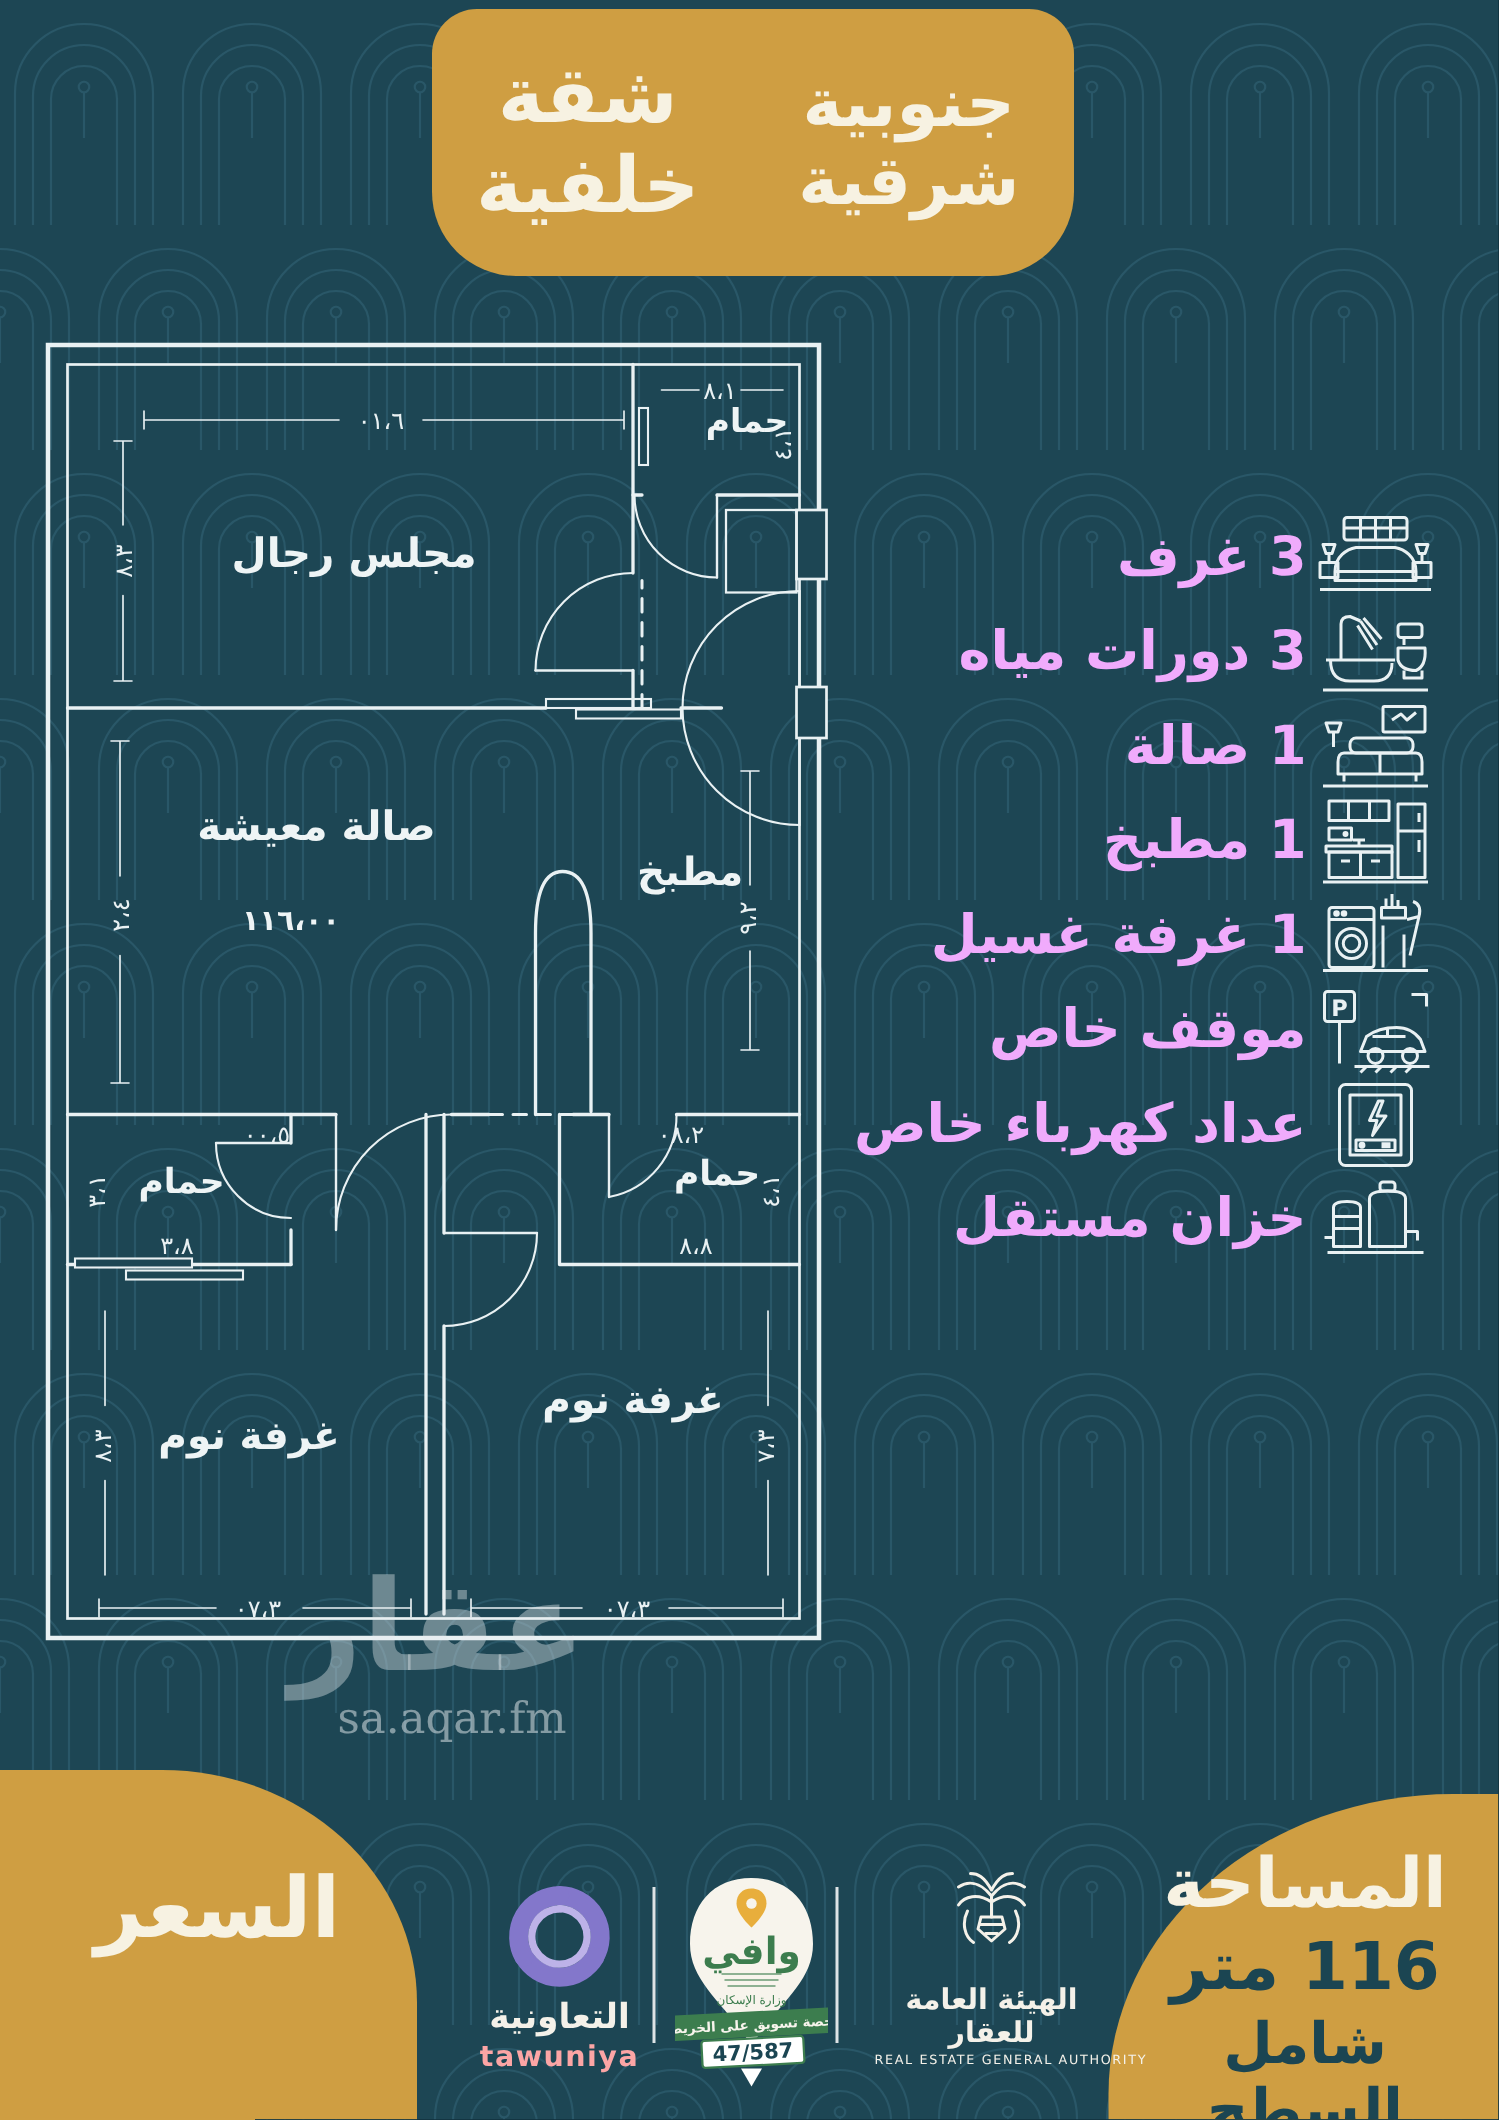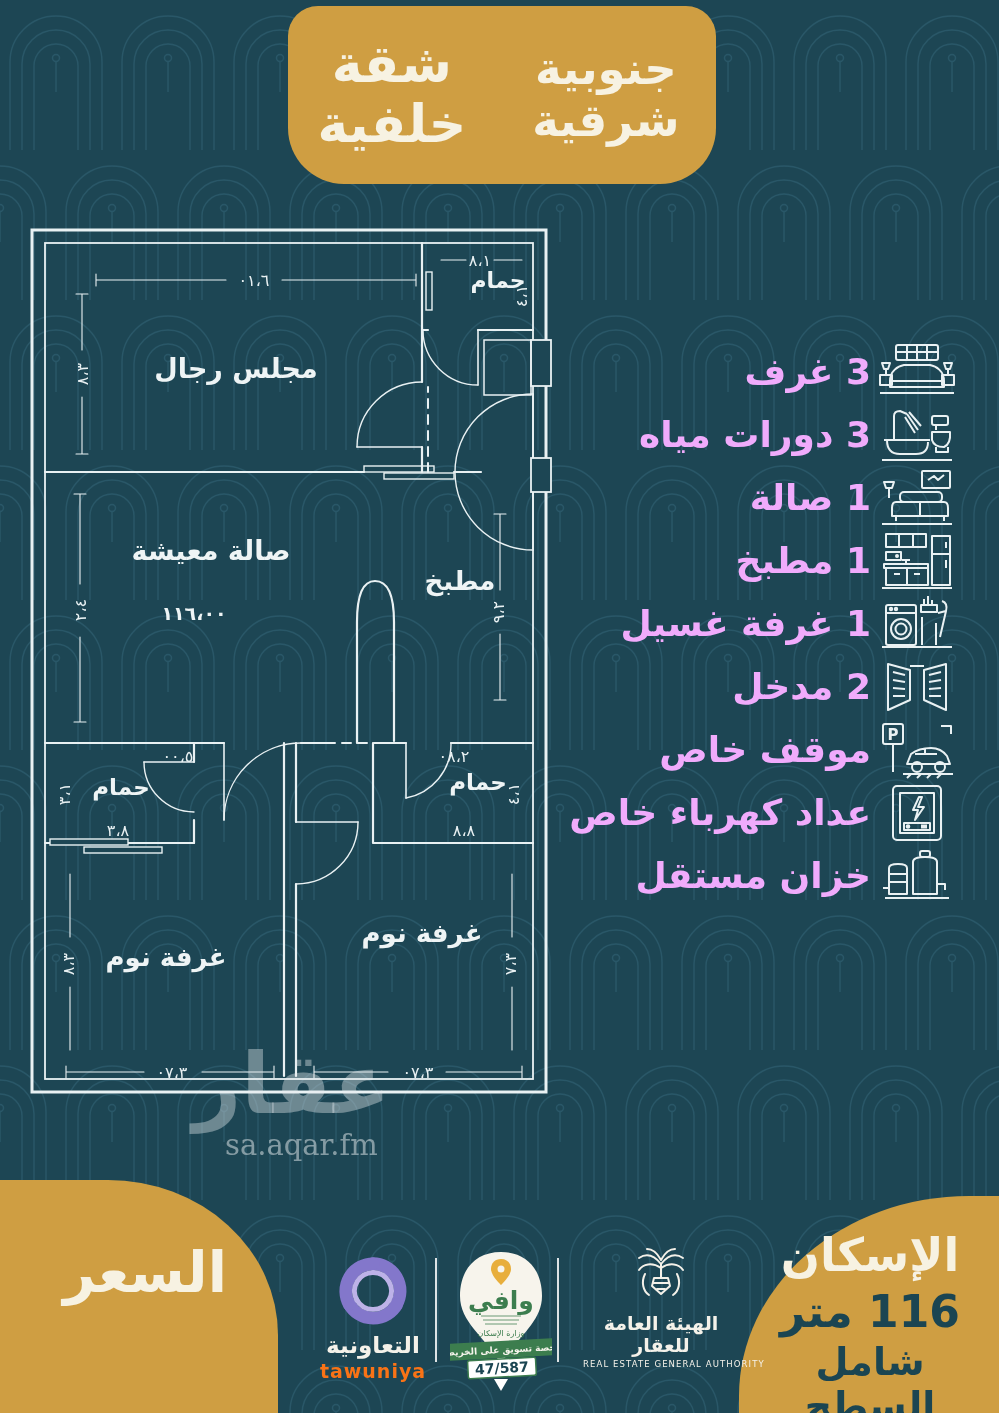--- a/index.html
+++ b/index.html
@@ -38,26 +38,26 @@
              background:#cf9e42;border-radius:230px 0 0 0 / 200px 0 0 0;}
   .area-txt{position:absolute;left:755px;width:230px;z-index:3;text-align:center;direction:rtl;}
   .area-l{top:1228px;color:#f7f2e2;font-size:46px;font-weight:700;}
   .area-v{top:1286px;color:#1b4552;font-size:44px;font-weight:700;}
   .area-n{top:1340px;color:#1b4552;font-size:38px;font-weight:700;}
   
   .taw{position:absolute;left:331px;top:1249px;z-index:3;}
   .taw-ar{position:absolute;left:313px;top:1332px;width:120px;z-index:3;text-align:center;
           color:#f4f1e9;font-size:23px;font-weight:700;direction:rtl;}
   .taw-en{position:absolute;left:313px;top:1360px;width:120px;z-index:3;text-align:center;
-          color:#f97316;font-size:19px;font-weight:700;letter-spacing:1px;}
+          color:#fca5a5;font-size:19px;font-weight:700;letter-spacing:1px;}
   .vdiv{position:absolute;top:1258px;width:2px;height:104px;z-index:3;background:rgba(255,255,255,0.85);}
   .wafi{position:absolute;left:450px;top:1246px;z-index:3;}
   .rega{position:absolute;left:583px;top:1246px;width:156px;z-index:3;text-align:center;color:#f4f1e9;}
   .rega .nm{font-size:37px;font-weight:700;letter-spacing:3px;line-height:1;margin-top:2px;}
-  .rega .ar{font-size:19px;font-weight:700;direction:rtl;margin-top:8px;}
+  .rega .ar{font-size:19px;font-weight:700;direction:rtl;margin-top:18px;}
   .rega .en{font-size:8.5px;letter-spacing:1.1px;margin-top:3px;white-space:nowrap;}
   .plan{position:absolute;left:26px;top:222px;z-index:2;}
   .dimtxt{direction:ltr;unicode-bidi:bidi-override;}
 </style>
 </head>
 <body>
 
 <div class="page">
 
   <svg class="bgpat" width="999" height="1413">
@@ -260,32 +260,20 @@
           <path d="M44,6 V12 M48,3 V12 M52,7 V12"></path>
             <rect x="41" y="12" width="16" height="7"></rect>
           <path d="M62,8 Q68,10 66,18 L60,44 M66,18 L58,20"></path>
           <path d="M42,52 V24 M56,52 V30"></path>
             <path d="M2,54 H72"></path>
         </svg>
       </span>
       <span class="flabel">1 غرفة غسيل</span>
     </div>
 
-    <div class="frow">
-      <span class="ficon">
-        <svg width="74" height="58" viewBox="0 0 74 58" stroke="#e9f1f3" stroke-width="2" fill="none" stroke-linejoin="round">
-          <path d="M8,6 L30,12 V42 L8,52 Z"></path>
-          <path d="M13,14 L25,17 M13,22 L25,24 M13,30 L25,31 M13,38 L25,38"></path>
-          <path d="M66,6 L44,12 V42 L66,52 Z"></path>
-          <path d="M61,14 L49,17 M61,22 L49,24 M61,30 L49,31 M61,38 L49,38"></path>
-          <path d="M30,8 H44"></path>
-        </svg>
-      </span>
-      <span class="flabel">2 مدخل</span>
-    </div>
 
     <div class="frow">
       <span class="ficon">
         <svg width="76" height="60" viewBox="0 0 76 60" stroke="#e9f1f3" stroke-width="2" fill="none" stroke-linejoin="round">
           <rect x="4" y="4" width="20" height="20" rx="2"></rect>
           <text x="14" y="20" font-size="15" font-weight="bold" fill="#e9f1f3" stroke="none" text-anchor="middle" font-family="DejaVu Sans, sans-serif">P</text>
           <path d="M14,24 V52"></path>
           <path d="M62,6 H72 V14"></path>
           <path d="M28,44 L32,34 Q40,28 52,28 Q62,28 68,36 L71,44 Z M36,34 H58 M46,28 V34"></path>
           <circle cx="38" cy="47" r="5"></circle>
@@ -374,17 +362,17 @@
       <path d="M35,22 C26,16 17,18 13,24 M35,22 C44,16 53,18 57,24"></path>
       <path d="M35,18 V32"></path>
       <path d="M28,32 H42 L44,40 L35,48 L26,40 Z M28,37 H42 M31,43 H39"></path>
       <path d="M19,28 C15,36 17,45 23,49 M51,28 C55,36 53,45 47,49"></path>
     </svg>
     <div class="ar">الهيئة العامة للعقار</div>
     <div class="en">REAL ESTATE GENERAL AUTHORITY</div>
   </div>
 
   <div class="area-blob"></div>
-  <div class="area-txt area-l">الإسكان</div>
+  <div class="area-txt area-l">المساحة</div>
   <div class="area-txt area-v">116 متر</div>
   <div class="area-txt area-n">شامل السطح</div>
 
 </div>
 
 </body></html>

